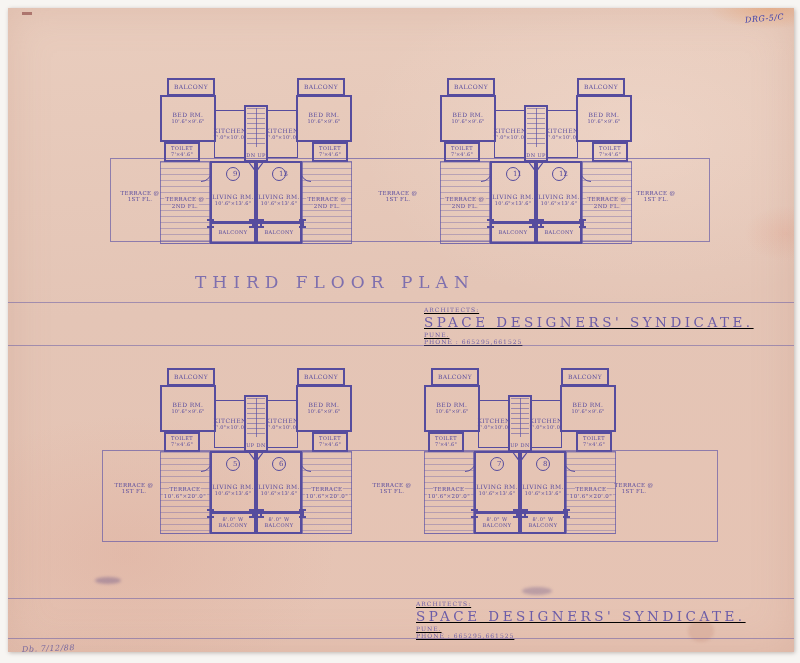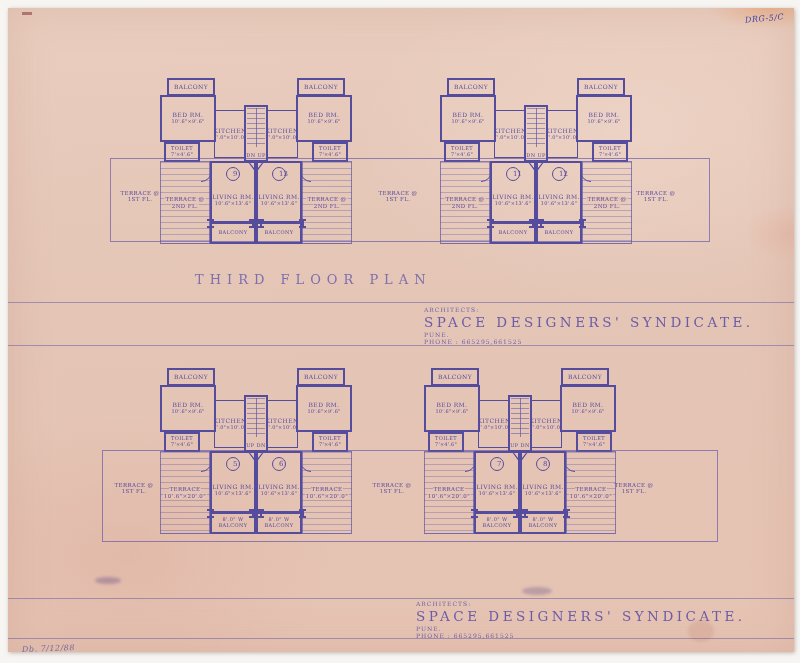--- a/index.html
+++ b/index.html
@@ -67,23 +67,23 @@
   .balcony-b .lbl{font-size:5px;}
   .arc{top:82px;width:22px;height:22px;border:1.5px solid var(--inkw);border-radius:50%;}
   .arc.l{left:30px;clip-path:polygon(50% 50%,100% 50%,100% 100%,50% 100%);}
   .arc.r{left:140px;clip-path:polygon(50% 50%,0 50%,0 100%,50% 100%);}
   .doorv{left:88px;top:84px;width:16px;height:11px;background:var(--inkw);
     clip-path:polygon(0 0,8% 0,50% 78%,92% 0,100% 0,50% 100%);}
   .col{top:141px;width:7px;height:9px;border-top:2px solid var(--inkw);border-bottom:2px solid var(--inkw);
     background:linear-gradient(var(--inkw),var(--inkw)) center/2px 100% no-repeat;}
 
   
-  .plan-title{font-size:13px;letter-spacing:6px;color:#7e6fae;white-space:nowrap;}
+  .plan-title{font-size:17px;letter-spacing:6px;color:#7e6fae;white-space:nowrap;}
   .rule{left:0;right:0;height:1px;background:rgba(95,85,166,.5);}
-  .archblock{width:340px;}
+  .archblock{width:340px;text-decoration:underline;}
   .archblock .small{position:static;display:block;font-size:6px;letter-spacing:1px;color:#6d5fa8;}
   .archblock .firm{position:static;display:block;font-size:13.5px;letter-spacing:3.5px;color:#6b5ca8;
     margin:1px 0 1px 0;white-space:nowrap;}
 
   
   .hand{font-style:italic;color:#4244ad;font-size:8px;letter-spacing:.5px;white-space:nowrap;}
   .smudge{border-radius:50%;filter:blur(1.5px);}
   .sm1{left:87px;top:569px;width:26px;height:7px;background:rgba(90,70,130,.35);}
   .sm2{left:514px;top:579px;width:30px;height:8px;background:rgba(90,70,130,.30);}
   .sm3{left:680px;top:612px;width:26px;height:22px;background:rgba(170,90,70,.14);}

